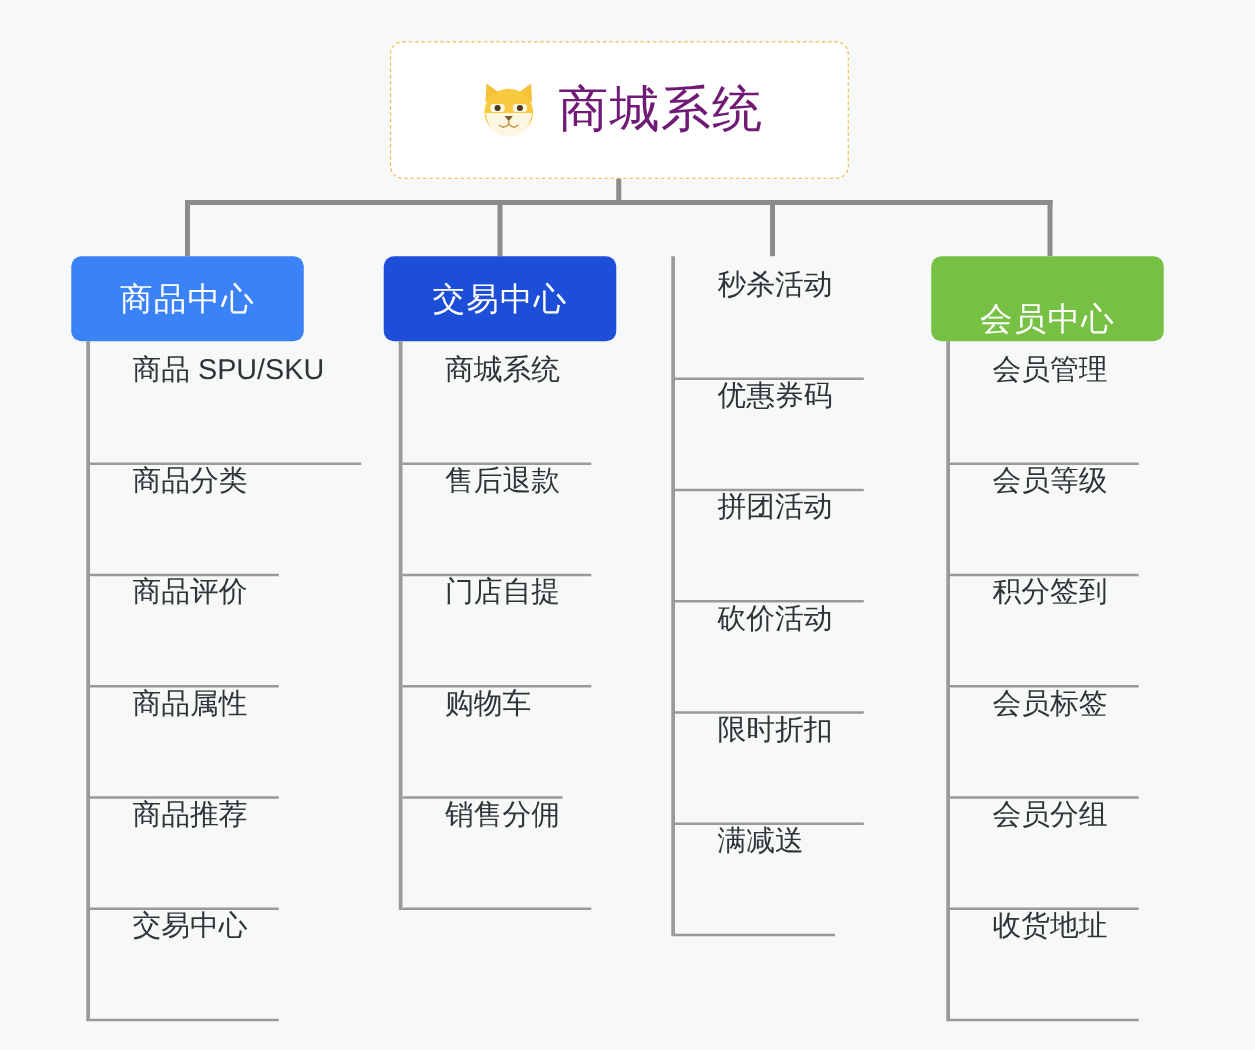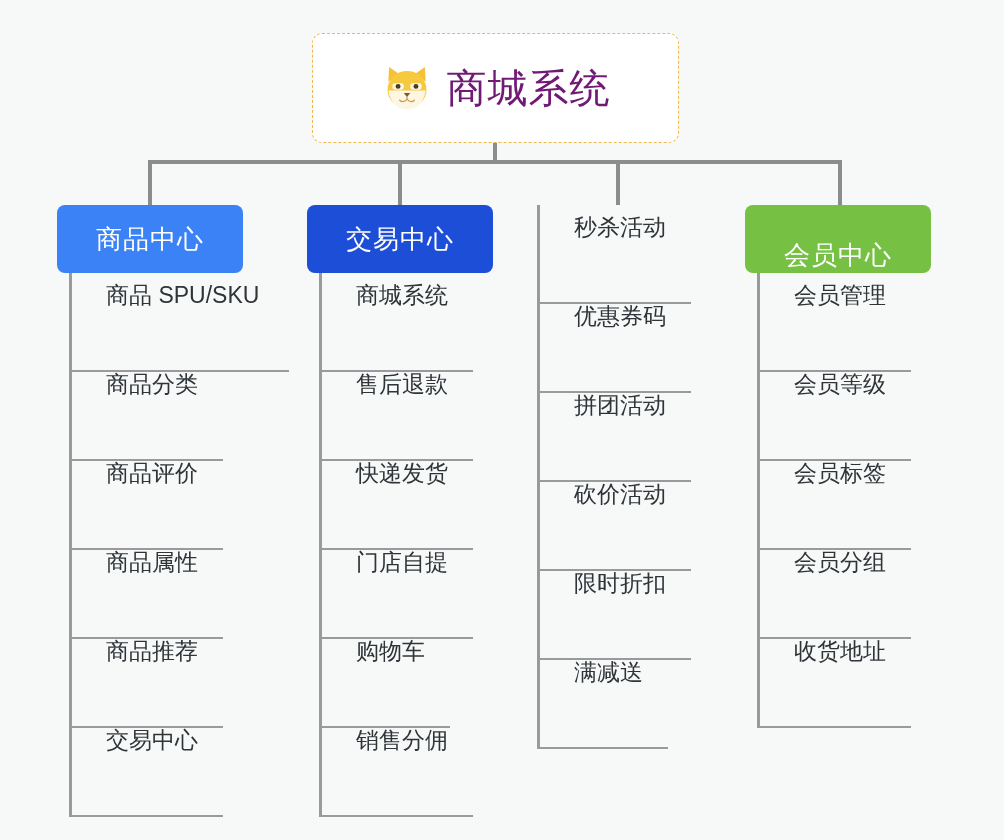--- a/index.html
+++ b/index.html
@@ -172,23 +172,20 @@
         <div class="cat-box" style="background: #1d4ed8; width: 186px;">
           <span>交易中心</span>
         </div>
         <div class="leaf-list">
           <div class="leaf rule-1-0" style="--rule-w: 151px;">
             <span class="leaf-label">商城系统</span>
           </div>
           <div class="leaf rule-1-1" style="--rule-w: 151px;">
             <span class="leaf-label">售后退款</span>
           </div>
-          <div class="leaf rule-1-2" style="--rule-w: 151px;">
-            <span class="leaf-label">快递发货</span>
-          </div>
           <div class="leaf rule-1-3" style="--rule-w: 151px;">
             <span class="leaf-label">门店自提</span>
           </div>
           <div class="leaf rule-1-4" style="--rule-w: 128px;">
             <span class="leaf-label">购物车</span>
           </div>
           <div class="leaf rule-1-5" style="--rule-w: 151px;">
             <span class="leaf-label">销售分佣</span>
           </div>
         </div>
@@ -219,20 +216,23 @@
         <div class="cat-box" style="background: rgb(118, 192, 67); width: 186px; align-items: flex-end;">
           <span>会员中心</span>
         </div>
         <div class="leaf-list">
           <div class="leaf rule-3-0" style="--rule-w: 151px;">
             <span class="leaf-label">会员管理</span>
           </div>
           <div class="leaf rule-3-1" style="--rule-w: 151px;">
             <span class="leaf-label">会员等级</span>
           </div>
+          <div class="leaf rule-3-2" style="--rule-w: 151px;">
+            <span class="leaf-label">积分签到</span>
+          </div>
           <div class="leaf rule-3-3" style="--rule-w: 151px;">
             <span class="leaf-label">会员标签</span>
           </div>
           <div class="leaf rule-3-4" style="--rule-w: 151px;">
             <span class="leaf-label">会员分组</span>
           </div>
           <div class="leaf rule-3-5" style="--rule-w: 151px;">
             <span class="leaf-label">收货地址</span>
           </div>
         </div>

